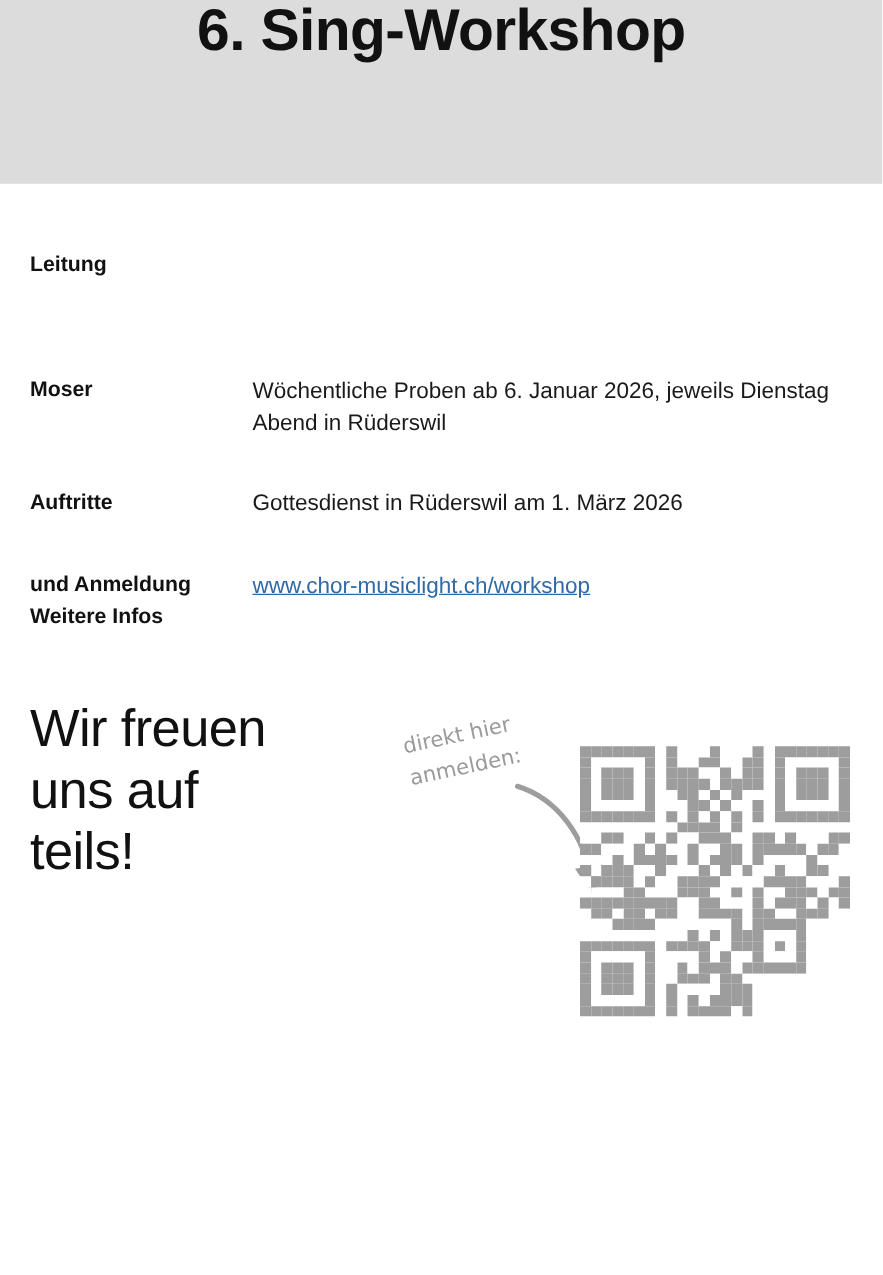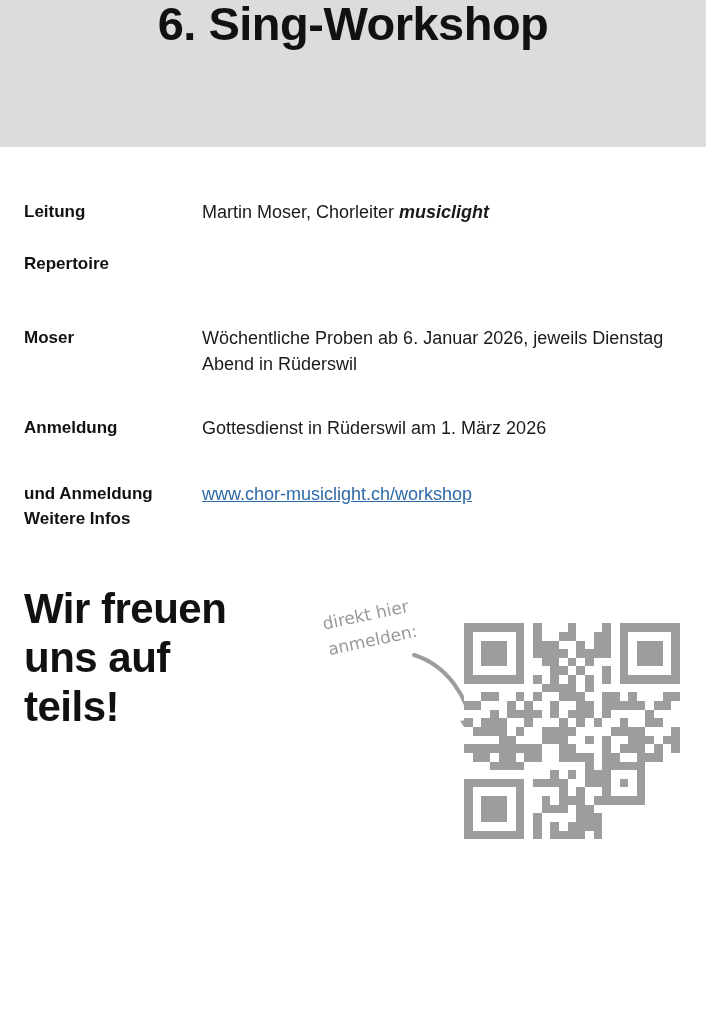--- a/index.html
+++ b/index.html
@@ -74,21 +74,21 @@
   .label-two-lines {
     line-height: 1.45;
   }
   .bottom {
     margin-top: 54px;
     position: relative;
     height: 330px;
   }
   .slogan {
     font-size: 42px;
-    font-weight: bold;
+    font-weight: normal;
     line-height: 1.16;
     color: #111111;
     letter-spacing: -0.5px;
     width: 280px;
   }
   .annotation {
     position: absolute;
     left: 300px;
     top: 12px;
     width: 140px;
@@ -129,34 +129,32 @@
 <div class="header-band">
   <div class="header-title">6. Sing-Workshop</div>
 </div>
 
 <div class="content">
 
   <div class="info-table">
 
     <div class="row row-leitung">
       <div class="label">Leitung</div>
-      <div class="value"><span>Martin Moser, Chorleiter </span><em>musiclight</em></div>
     </div>
 
     <div class="row row-repertoire">
-      <div class="label">Repertoire</div>
     </div>
 
     <div class="row row-proben">
       <div class="label">Moser</div>
       <div class="value">Wöchentliche Proben ab 6. Januar 2026, jeweils Dienstag Abend in Rüderswil</div>
     </div>
 
     <div class="row row-auftritte">
-      <div class="label">Anmeldung</div>
+      <div class="label">Auftritte</div>
       <div class="value">
         <div>Gottesdienst in Rüderswil am 1. März 2026</div>
       </div>
     </div>
 
     <div class="row row-weitere">
       <div class="label label-two-lines">
         <div>und Anmeldung</div>
         <div>Weitere Infos</div>
       </div>

